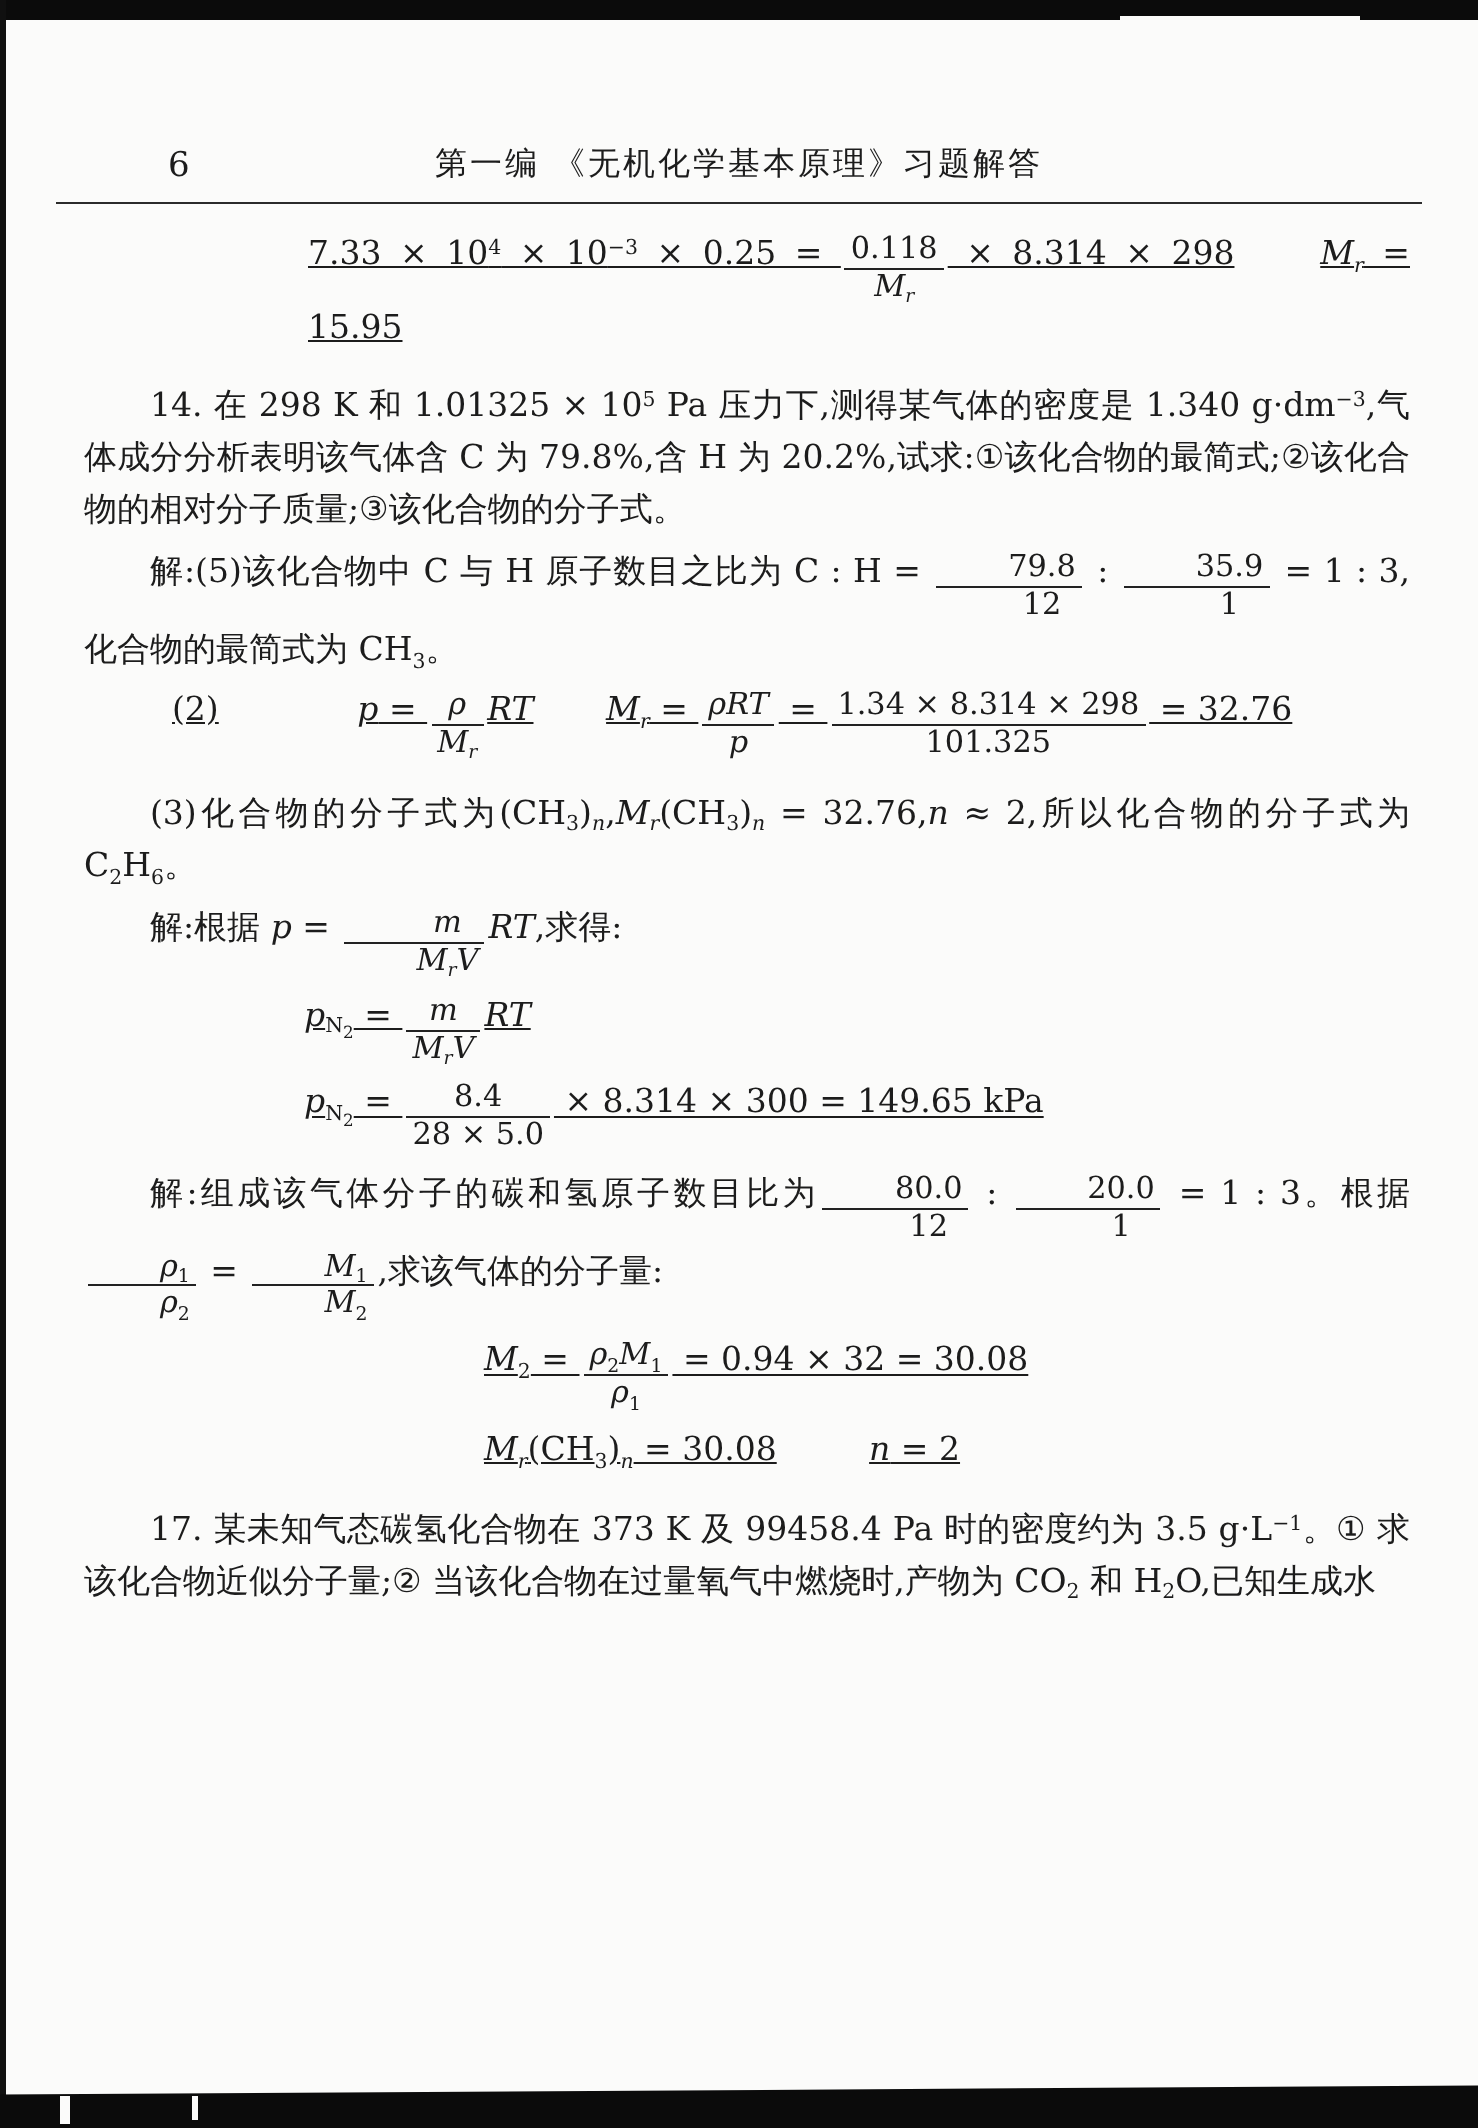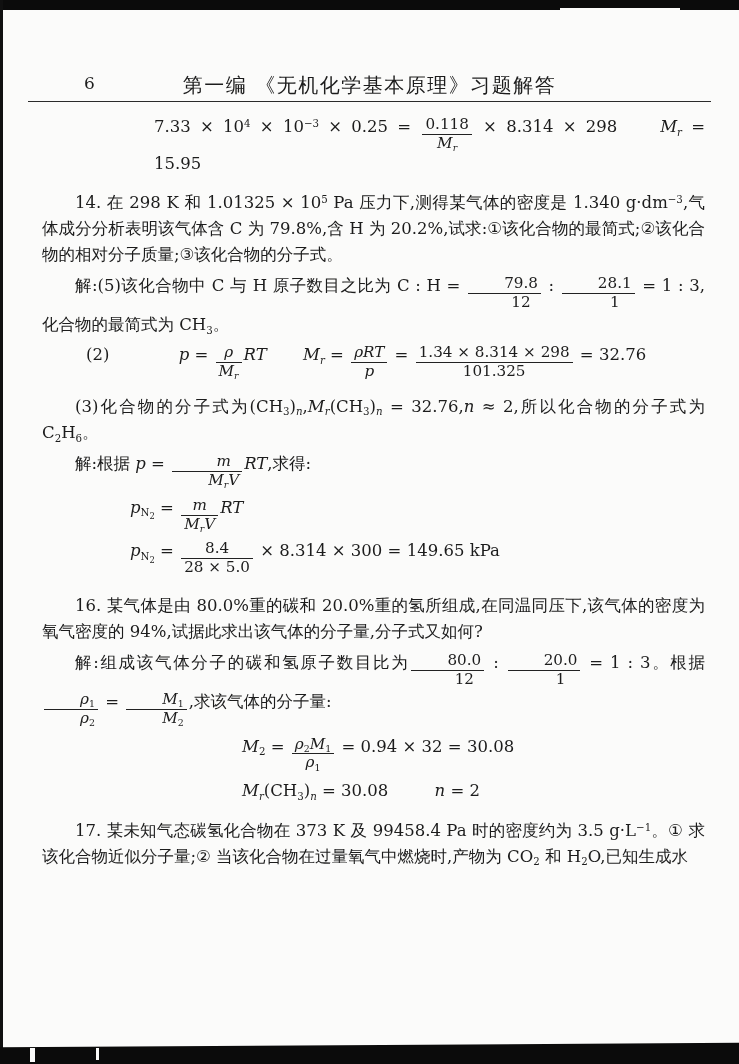--- a/index.html
+++ b/index.html
@@ -13,33 +13,33 @@
   }
   .scan-top{position:absolute;top:0;left:0;width:739px;height:10px;background:#0b0b0b;}
   .scan-top-notch{position:absolute;top:8px;left:560px;width:120px;height:3px;background:#fbfbfa;}
   .scan-left{position:absolute;top:0;left:0;width:3px;height:1064px;background:#101010;}
   .scan-bottom{position:absolute;left:-6px;bottom:-7px;width:760px;height:26px;background:#0b0b0b;transform:rotate(-0.35deg);}
   .scan-bottom-slit1{position:absolute;left:30px;bottom:2px;width:5px;height:14px;background:#fbfbfa;}
   .scan-bottom-slit2{position:absolute;left:96px;bottom:4px;width:3px;height:12px;background:#fbfbfa;}
 
   .header{position:relative;margin-top:72px;height:24px;}
   .pageno{position:absolute;left:84px;top:1px;font-size:17px;}
-  .htitle{display:block;text-align:center;font-size:20px;letter-spacing:1.5px;}
+  .htitle{display:block;text-align:center;font-size:16px;letter-spacing:1.5px;}
   .rule{margin:5px 28px 0 28px;border-top:1.7px solid #2b2b2b;}
 
   .content{padding:2px 34px 0 42px;}
   .blk{line-height:1.58;text-align:justify;}
   .para{text-indent:2em;margin-top:13px;}
   .p-new{margin-top:16px;}
   .sol{text-indent:2em;margin-top:5px;}
   .concl{text-indent:0;margin-top:4px;}
-  .formula{text-indent:0;margin:6px 0;line-height:1.3;}
+  .formula{text-indent:0;margin:6px 0;line-height:1.3;text-decoration:underline;}
   .f-a{margin:12px 0 8px 112px;}
   .f-ind{margin-left:44px;}
-  .f-b{margin:7px 0 7px 88px;}
+  .f-b{margin:7px 0 7px 110px;}
   .f-c{margin:8px 0 8px 200px;}
 
   .it{font-style:italic;}
   .bd{font-weight:400;}
   sup{font-size:0.62em;position:relative;top:-0.5em;vertical-align:baseline;line-height:0;}
   sub{font-size:0.62em;position:relative;top:0.35em;vertical-align:baseline;line-height:0;}
   sub sub{font-size:0.82em;top:0.32em;}
   .sp{display:inline-block;}
   .frac{display:inline-block;text-align:center;vertical-align:-0.95em;margin:0 2px;line-height:1;}
   .fn,.fd{display:block;font-size:0.92em;line-height:1.18;padding:0 3px;}
@@ -55,27 +55,26 @@
 
   <div class="header">
     <span class="pageno">6</span>
     <span class="htitle">第一编 《无机化学基本原理》习题解答</span>
   </div>
   <div class="rule"></div>
 
   <div class="content">
       <div class="blk formula f-a"><span>7.33 × 10</span><sup>4</sup><span> × 10</span><sup>−3</sup><span> × 0.25 = </span><span class="frac"><span class="fn"><span>0.118</span></span><span class="fd"><span class="it">M</span><sub class="it">r</sub></span></span><span> × 8.314 × 298</span><span class="sp" style="width: 2.6em;"></span><span class="it">M</span><sub class="it">r</sub><span> = 15.95</span></div>
       <div class="blk para p-new"><span class="bd">14.</span><span> 在 298 K 和 1.01325 × 10</span><sup>5</sup><span> Pa 压力下,测得某气体的密度是 1.340 g·dm</span><sup>−3</sup><span>,气体成分分析表明该气体含 C 为 79.8%,含 H 为 20.2%,试求:①该化合物的最简式;②该化合物的相对分子质量;③该化合物的分子式。</span></div>
-      <div class="blk sol"><span class="bd">解</span><span>:(5)该化合物中 C 与 H 原子数目之比为 C : H = </span><span class="frac"><span class="fn"><span>79.8</span></span><span class="fd"><span>12</span></span></span><span> : </span><span class="frac"><span class="fn"><span>28.1</span></span><span class="fd"><span>1</span></span></span><span> = 1 : 3,化合物的最简式为 CH</span><sub>3</sub><span>。</span></div>
+      <div class="blk sol"><span class="bd">解</span><span>:(5)该化合物中 C 与 H 原子数目之比为 C : H = </span><span class="frac"><span class="fn"><span>79.8</span></span><span class="fd"><span>12</span></span></span><span> : </span><span class="frac"><span class="fn"><span>35.9</span></span><span class="fd"><span>1</span></span></span><span> = 1 : 3,化合物的最简式为 CH</span><sub>3</sub><span>。</span></div>
       <div class="blk formula f-ind"><span>(2)</span><span class="sp" style="width: 4.2em;"></span><span class="it">p</span><span> = </span><span class="frac"><span class="fn"><span class="it">ρ</span></span><span class="fd"><span class="it">M</span><sub class="it">r</sub></span></span><span class="it">RT</span><span class="sp" style="width: 2.2em;"></span><span class="it">M</span><sub class="it">r</sub><span> = </span><span class="frac"><span class="fn"><span class="it">ρRT</span></span><span class="fd"><span class="it">p</span></span></span><span> = </span><span class="frac"><span class="fn"><span>1.34 × 8.314 × 298</span></span><span class="fd"><span>101.325</span></span></span><span> = 32.76</span></div>
       <div class="blk para"><span>(3)化合物的分子式为(CH</span><sub>3</sub><span>)</span><sub class="it">n</sub><span>,</span><span class="it">M</span><sub class="it">r</sub><span>(CH</span><sub>3</sub><span>)</span><sub class="it">n</sub><span> = 32.76,</span><span class="it">n</span><span> ≈ 2,所以化合物的分子式为 C</span><sub>2</sub><span>H</span><sub>6</sub><span>。</span></div>
       <div class="blk sol"><span class="bd">解</span><span>:根据 </span><span class="it">p</span><span> = </span><span class="frac"><span class="fn"><span class="it">m</span></span><span class="fd"><span class="it">M</span><sub class="it">r</sub><span class="it">V</span></span></span><span class="it">RT</span><span>,求得:</span></div>
       <div class="blk formula f-b"><span class="it">p</span><sub><span>N</span><sub>2</sub></sub><span> = </span><span class="frac"><span class="fn"><span class="it">m</span></span><span class="fd"><span class="it">M</span><sub class="it">r</sub><span class="it">V</span></span></span><span class="it">RT</span></div>
       <div class="blk formula f-b"><span class="it">p</span><sub><span>N</span><sub>2</sub></sub><span> = </span><span class="frac"><span class="fn"><span>8.4</span></span><span class="fd"><span>28 × 5.0</span></span></span><span> × 8.314 × 300 = 149.65 kPa</span></div>
-      <div class="blk para p-new"><span class="bd">16.</span><span> 某气体是由 80.0%重的碳和 20.0%重的氢所组成,在同温同压下,该气体的密度为氧气密度的 94%,试据此求出该气体的分子量,分子式又如何?</span></div>
       <div class="blk sol"><span class="bd">解</span><span>:组成该气体分子的碳和氢原子数目比为</span><span class="frac"><span class="fn"><span>80.0</span></span><span class="fd"><span>12</span></span></span><span> : </span><span class="frac"><span class="fn"><span>20.0</span></span><span class="fd"><span>1</span></span></span><span> = 1 : 3。根据</span><span class="frac"><span class="fn"><span class="it">ρ</span><sub>1</sub></span><span class="fd"><span class="it">ρ</span><sub>2</sub></span></span><span> = </span><span class="frac"><span class="fn"><span class="it">M</span><sub>1</sub></span><span class="fd"><span class="it">M</span><sub>2</sub></span></span><span>,求该气体的分子量:</span></div>
       <div class="blk formula f-c"><span class="it">M</span><sub>2</sub><span> = </span><span class="frac"><span class="fn"><span class="it">ρ</span><sub>2</sub><span class="it">M</span><sub>1</sub></span><span class="fd"><span class="it">ρ</span><sub>1</sub></span></span><span> = 0.94 × 32 = 30.08</span></div>
       <div class="blk formula f-c"><span class="it">M</span><sub class="it">r</sub><span>(CH</span><sub>3</sub><span>)</span><sub class="it">n</sub><span> = 30.08</span><span class="sp" style="width: 2.8em;"></span><span class="it">n</span><span> = 2</span></div>
       <div class="blk para p-new"><span class="bd">17.</span><span> 某未知气态碳氢化合物在 373 K 及 99458.4 Pa 时的密度约为 3.5 g·L</span><sup>−1</sup><span>。① 求该化合物近似分子量;② 当该化合物在过量氧气中燃烧时,产物为 CO</span><sub>2</sub><span> 和 H</span><sub>2</sub><span>O,已知生成水</span></div>
     </div>
 
   <div class="scan-bottom"></div>
   <div class="scan-bottom-slit1"></div>
   <div class="scan-bottom-slit2"></div>
 </div>

